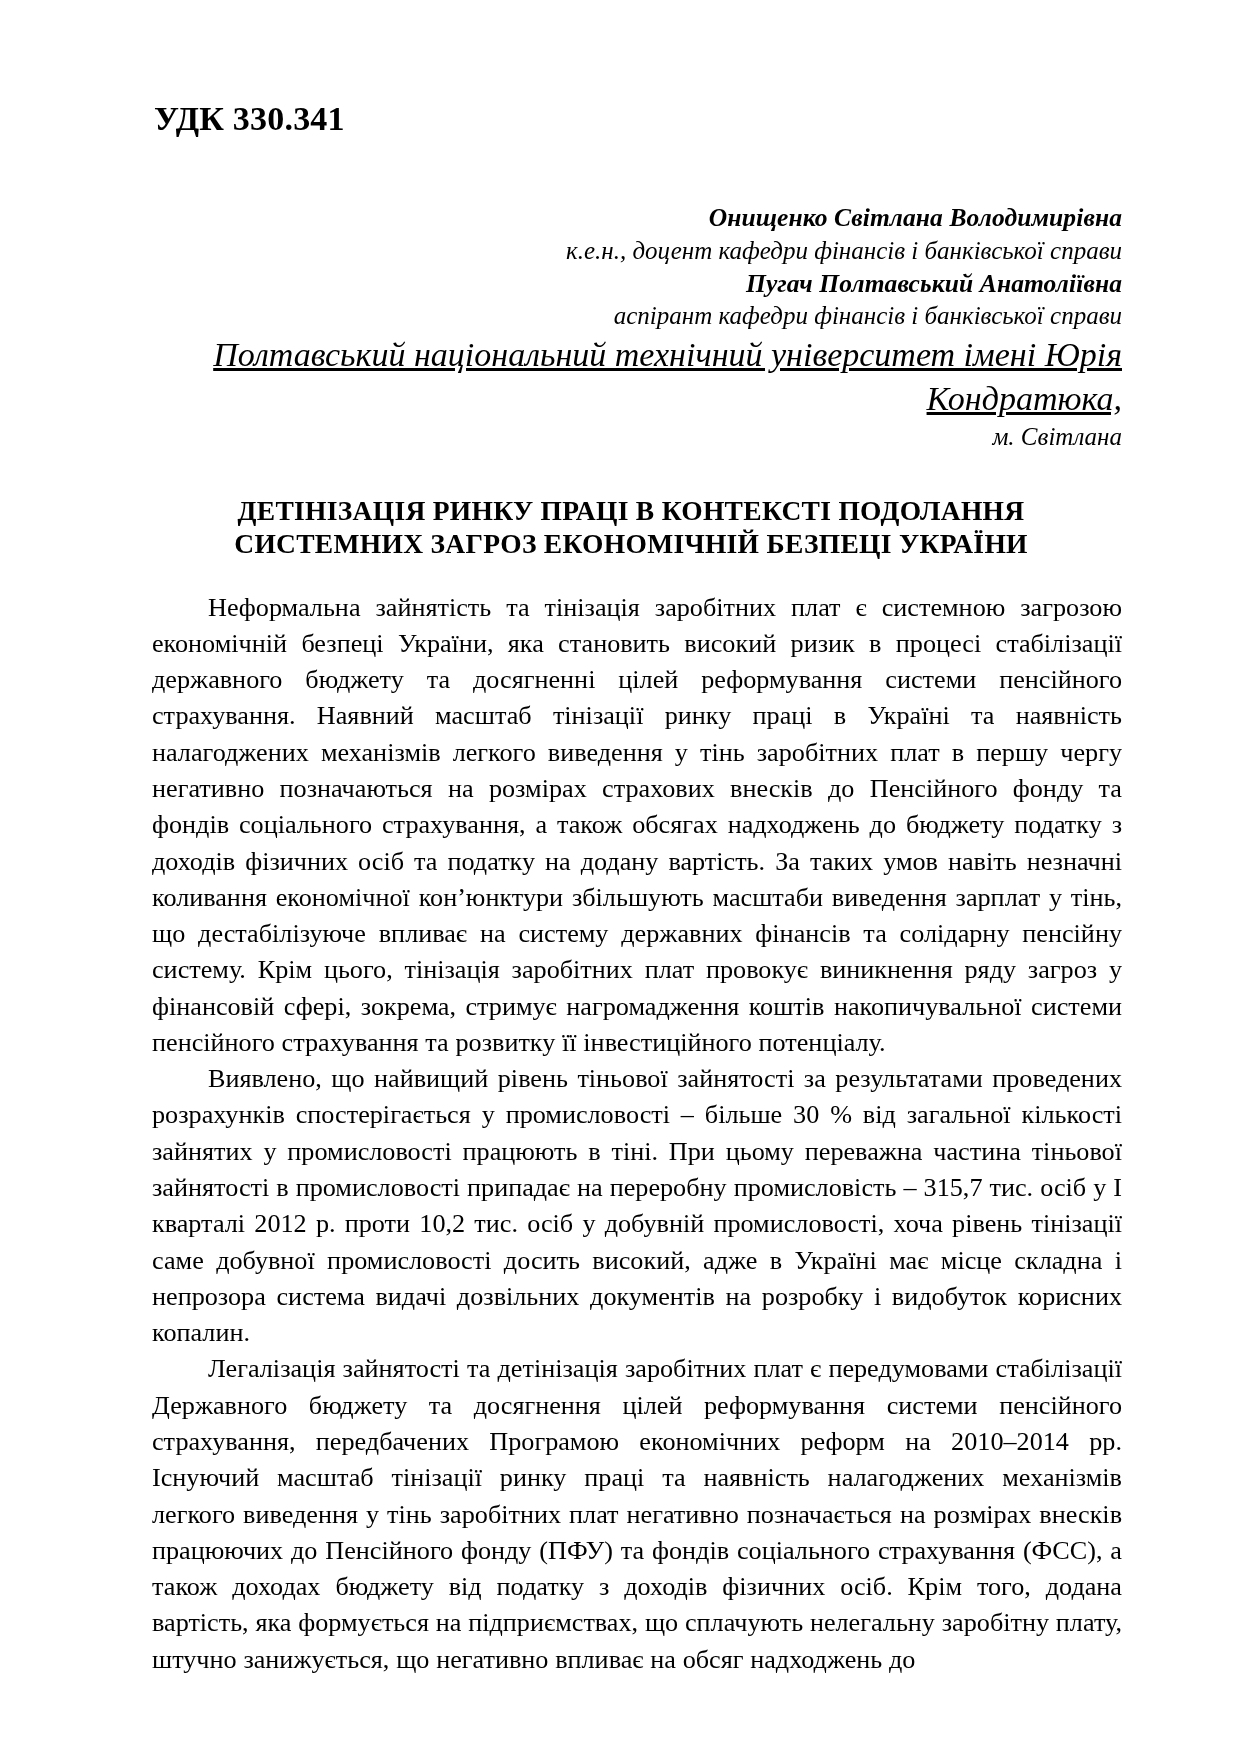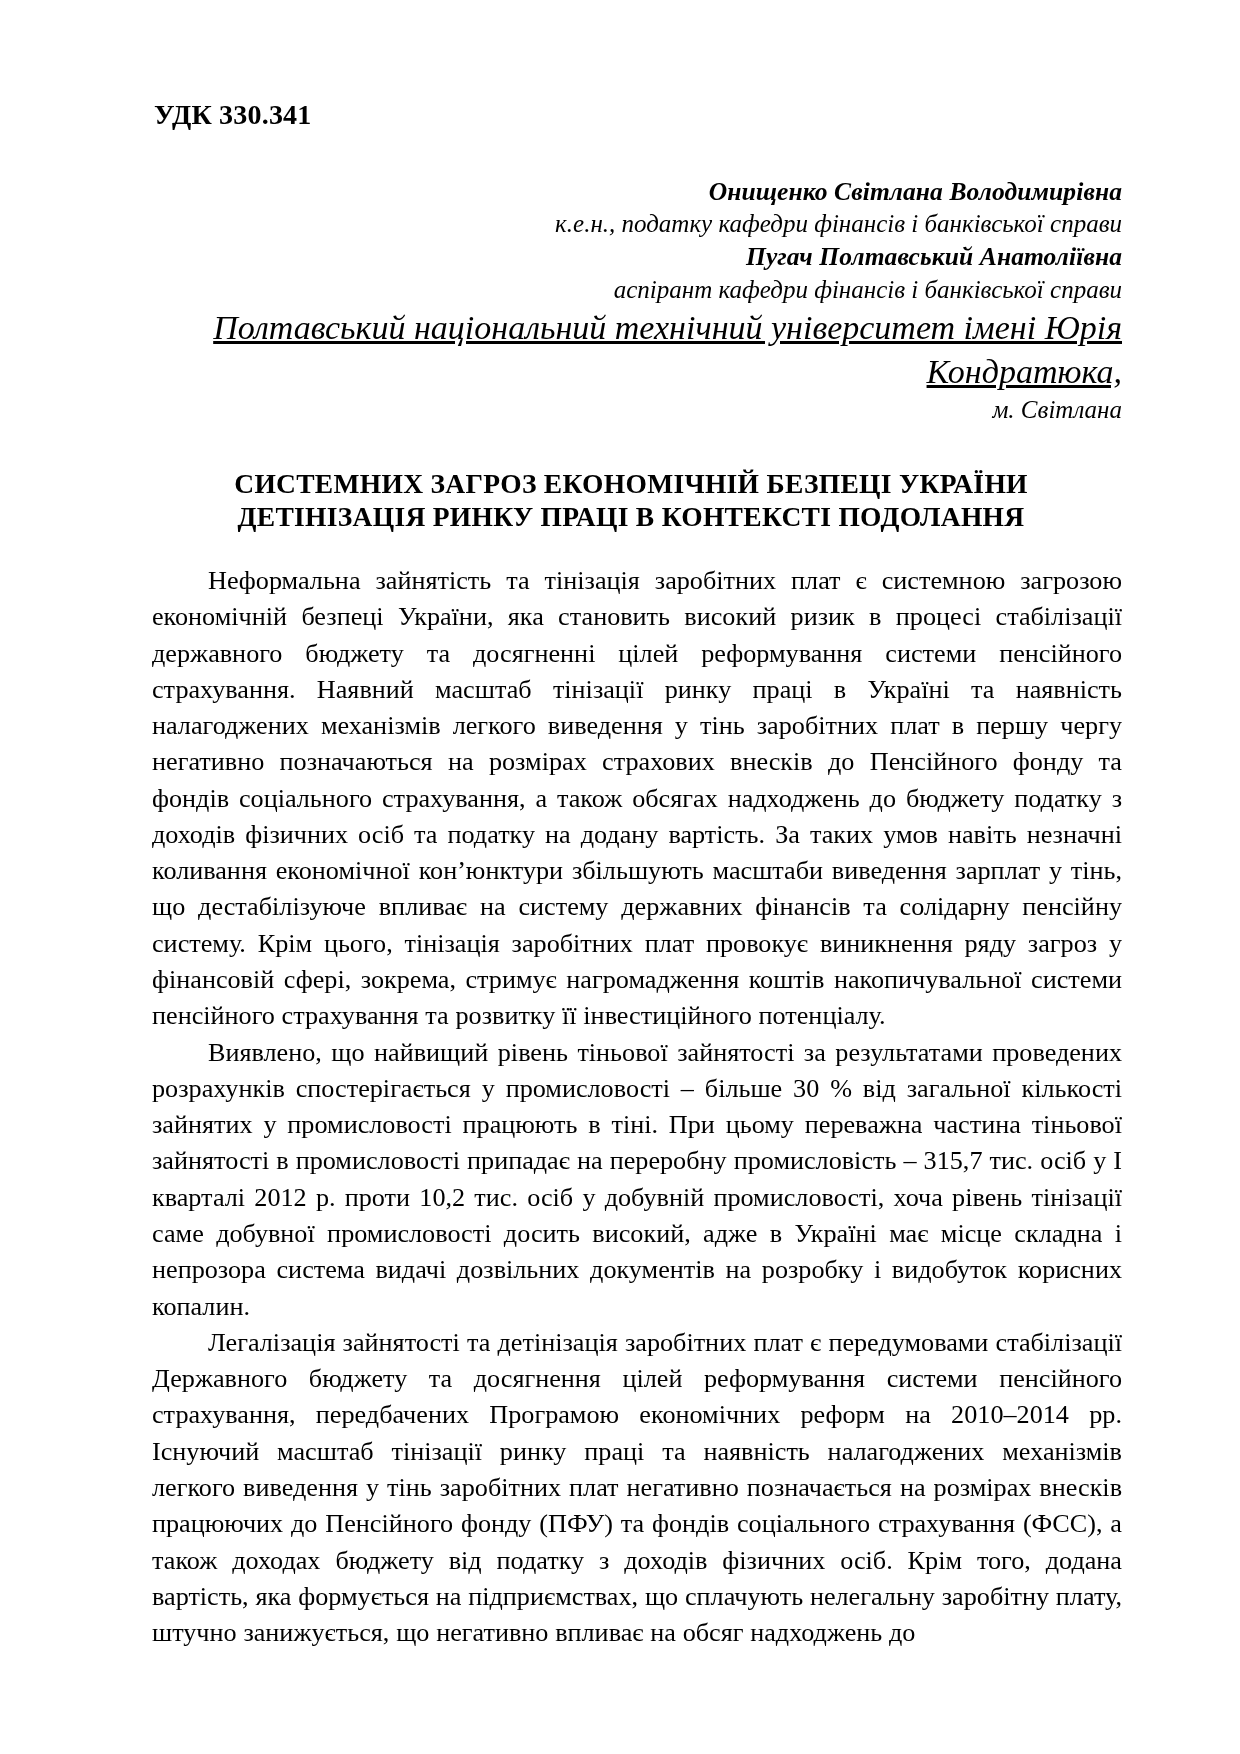--- a/index.html
+++ b/index.html
@@ -21,25 +21,25 @@
     width: 1240px;
     height: 1754px;
     box-sizing: border-box;
     padding: 100px 118px 60px 140px;
     background: #ffffff;
     overflow: hidden;
   }
 
   
   .udc {
-    font-size: 28px;
+    font-size: 34px;
     font-weight: bold;
     letter-spacing: 0.2px;
     line-height: 1.1;
-    margin: 0 0 44px 14px;
+    margin: 0 0 64px 14px;
   }
 
   
   .authors {
     text-align: right;
     font-style: italic;
     line-height: 1.30;
   }
   .author-name {
     font-size: 25.5px;
@@ -90,30 +90,30 @@
 </style>
 </head>
 <body>
 
 <div class="page">
 
   <div class="udc">УДК 330.341</div>
 
   <div class="authors">
     <div class="author-name">Онищенко Світлана Володимирівна</div>
-    <div class="author-role">к.е.н., податку кафедри фінансів і банківської справи</div>
+    <div class="author-role">к.е.н., доцент кафедри фінансів і банківської справи</div>
     <div class="author-name">Пугач Полтавський Анатоліївна</div>
     <div class="author-role">аспірант кафедри фінансів і банківської справи</div>
     <div class="affiliation">Полтавський національний технічний університет імені Юрія Кондратюка,</div>
     <div class="city">м. Світлана</div>
   </div>
 
   <h1 class="title">
+    <span class="tline">ДЕТІНІЗАЦІЯ РИНКУ ПРАЦІ В КОНТЕКСТІ ПОДОЛАННЯ</span>
     <span class="tline">СИСТЕМНИХ ЗАГРОЗ ЕКОНОМІЧНІЙ БЕЗПЕЦІ УКРАЇНИ</span>
-    <span class="tline">ДЕТІНІЗАЦІЯ РИНКУ ПРАЦІ В КОНТЕКСТІ ПОДОЛАННЯ</span>
   </h1>
 
   <div class="body-text">
     <p>Неформальна зайнятість та тінізація заробітних плат є системною загрозою економічній безпеці України, яка становить високий ризик в процесі стабілізації державного бюджету та досягненні цілей реформування системи пенсійного страхування. Наявний масштаб тінізації ринку праці в Україні та наявність налагоджених механізмів легкого виведення у тінь заробітних плат в першу чергу негативно позначаються на розмірах страхових внесків до Пенсійного фонду та фондів соціального страхування, а також обсягах надходжень до бюджету податку з доходів фізичних осіб та податку на додану вартість. За таких умов навіть незначні коливання економічної кон’юнктури збільшують масштаби виведення зарплат у тінь, що дестабілізуюче впливає на систему державних фінансів та солідарну пенсійну систему. Крім цього, тінізація заробітних плат провокує виникнення ряду загроз у фінансовій сфері, зокрема, стримує нагромадження коштів накопичувальної системи пенсійного страхування та розвитку її інвестиційного потенціалу.</p>
     <p>Виявлено, що найвищий рівень тіньової зайнятості за результатами проведених розрахунків спостерігається у промисловості – більше 30 % від загальної кількості зайнятих у промисловості працюють в тіні. При цьому переважна частина тіньової зайнятості в промисловості припадає на переробну промисловість – 315,7 тис. осіб у I кварталі 2012 р. проти 10,2 тис. осіб у добувній промисловості, хоча рівень тінізації саме добувної промисловості досить високий, адже в Україні має місце складна і непрозора система видачі дозвільних документів на розробку і видобуток корисних копалин.</p>
     <p>Легалізація зайнятості та детінізація заробітних плат є передумовами стабілізації Державного бюджету та досягнення цілей реформування системи пенсійного страхування, передбачених Програмою економічних реформ на 2010–2014 рр. Існуючий масштаб тінізації ринку праці та наявність налагоджених механізмів легкого виведення у тінь заробітних плат негативно позначається на розмірах внесків працюючих до Пенсійного фонду (ПФУ) та фондів соціального страхування (ФСС), а також доходах бюджету від податку з доходів фізичних осіб. Крім того, додана вартість, яка формується на підприємствах, що сплачують нелегальну заробітну плату, штучно занижується, що негативно впливає на обсяг надходжень до</p>
   </div>
 
 </div>
 

